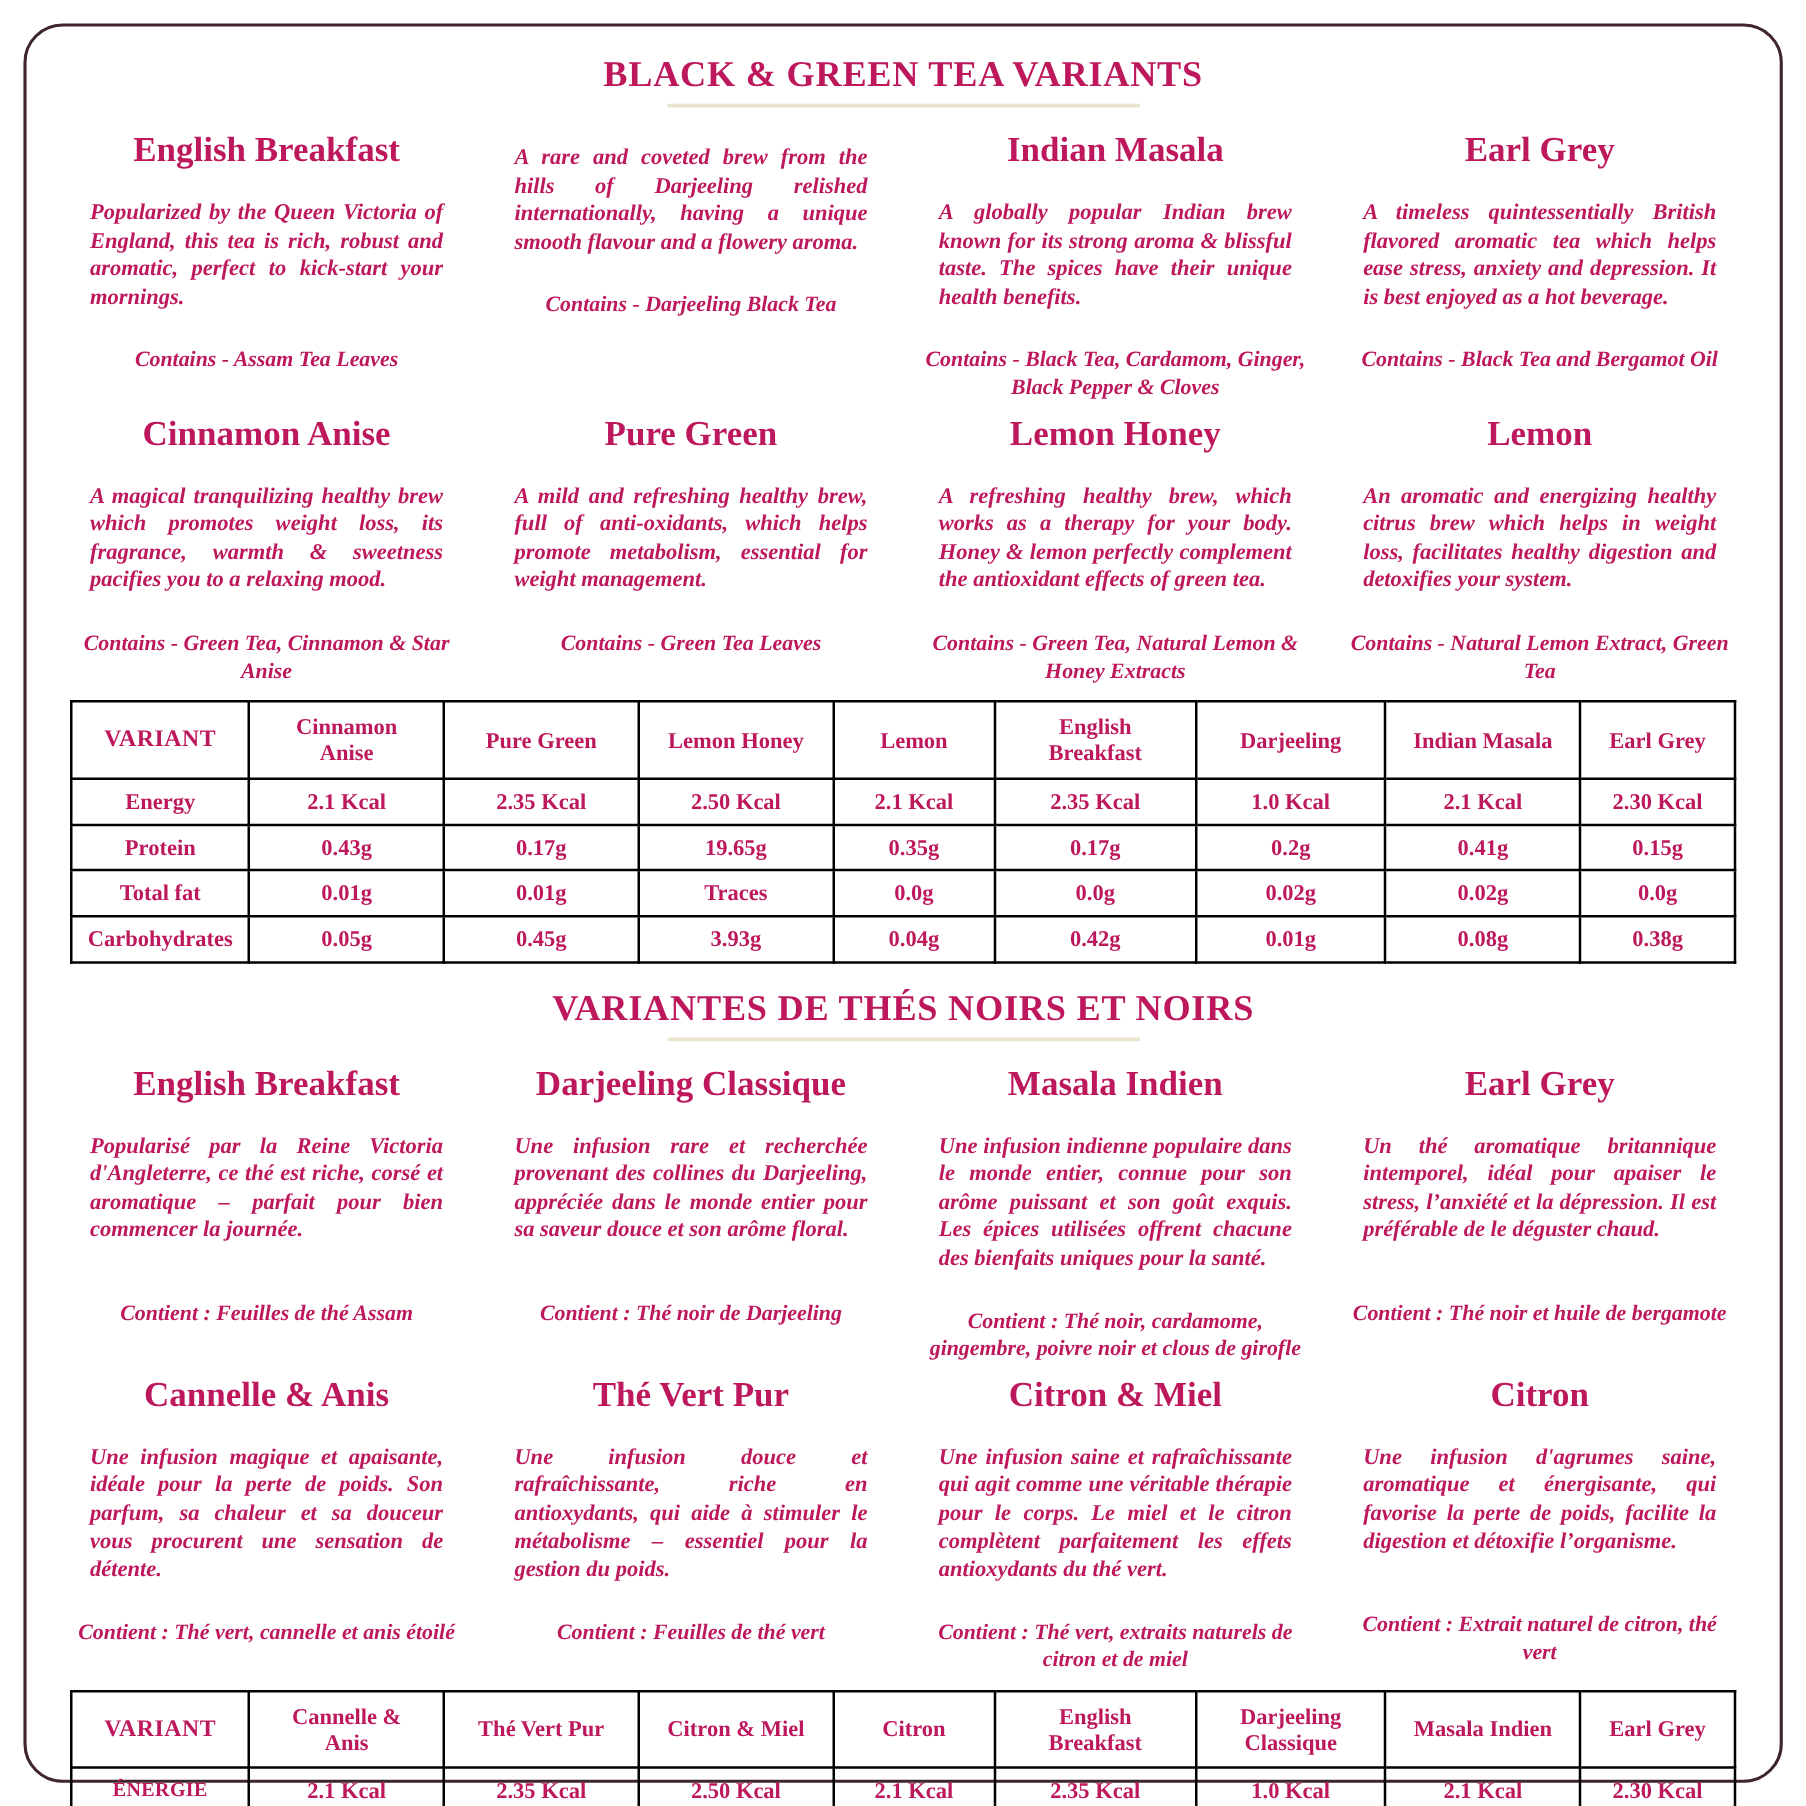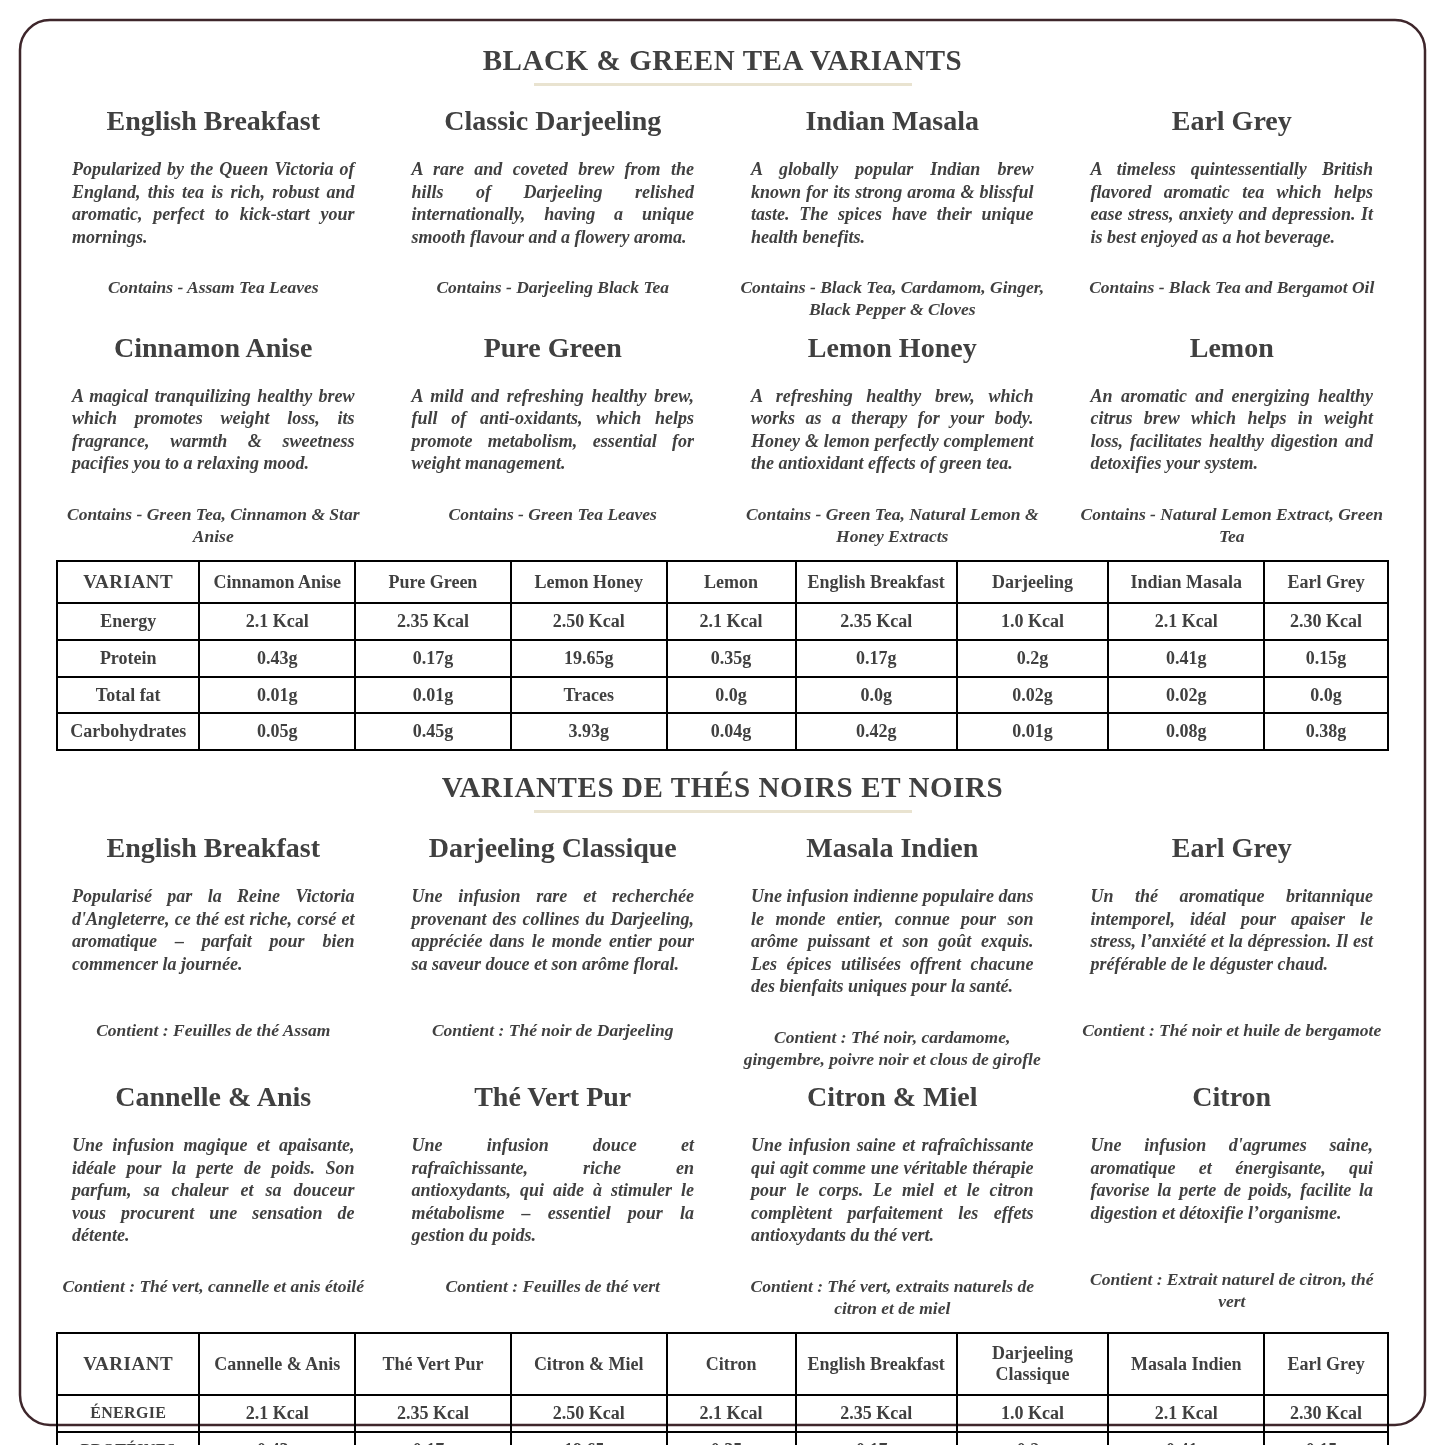--- a/index.html
+++ b/index.html
@@ -1,21 +1,21 @@
 <!DOCTYPE html>
 <html><head>
 <meta charset="utf-8">
 <style>
   html,body{margin:0;padding:0;background:#ffffff;}
   .page{
     position:relative;
     width:1445px;height:1445px;
     background:#ffffff;
     font-family:"Liberation Serif","DejaVu Serif",serif;
-    color:#404040;
+    color:#be185d;
     overflow:hidden;
   }
   .frame{position:absolute;left:0;top:0;pointer-events:none;}
   .content{position:relative;padding:44px 56px 0;}
   .sec-title{
     text-align:center;font-size:29px;font-weight:bold;
     letter-spacing:.6px;margin:0;line-height:1.15;
   }
   .title-rule{width:378px;height:3px;margin:6px auto 0;background:#e9e3d0;}
   .sec-french{margin-top:20px;}
@@ -35,21 +35,21 @@
     text-align:center;line-height:1.25;margin:13px auto 0;max-width:312px;
   }
   table.nutri{
     width:100%;border-collapse:collapse;table-layout:fixed;
     margin-top:13px;border:2px solid #000;
   }
   .nutri th,.nutri td{
     border:2px solid #000;text-align:center;vertical-align:middle;
     font-weight:bold;font-size:18px;padding:7px 3px;line-height:1.15;
   }
-  .nutri thead th{padding:9px 1px;margin-left:20px;}
+  .nutri thead th{padding:9px 20px;margin-left:20px;}
   .nutri .variant-h{font-size:19px;letter-spacing:.5px;}
   .tbl-french tbody .row-label{font-size:16px;letter-spacing:.3px;}
   .tbl-french tbody .row-label.long{font-size:11.5px;line-height:1.2;letter-spacing:.2px;padding:4px 13px;}
 </style>
 </head>
 <body>
 
 <div class="page" style="background: rgb(255, 255, 255);">
 
   <svg class="frame" width="1445" height="1445" viewBox="0 0 1445 1445">
@@ -61,21 +61,20 @@
     <section class="sec sec-english">
       <h1 class="sec-title">BLACK &amp; GREEN TEA VARIANTS</h1>
       <div class="title-rule" style="background: rgb(233, 227, 208);"></div>
       <div class="tea-grid">
           <div class="tea-card">
             <h2 class="tea-name">English Breakfast</h2>
             <p class="tea-desc">Popularized by the Queen Victoria of England, this tea is rich, robust and aromatic, perfect to kick-start your mornings.</p>
             <p class="tea-contains">Contains - Assam Tea Leaves</p>
           </div>
           <div class="tea-card">
-            <h2 class="tea-name">Classic Darjeeling</h2>
             <p class="tea-desc">A rare and coveted brew from the hills of Darjeeling relished internationally, having a unique smooth flavour and a flowery aroma.</p>
             <p class="tea-contains">Contains - Darjeeling Black Tea</p>
           </div>
           <div class="tea-card">
             <h2 class="tea-name">Indian Masala</h2>
             <p class="tea-desc">A globally popular Indian brew known for its strong aroma &amp; blissful taste. The spices have their unique health benefits.</p>
             <p class="tea-contains">Contains - Black Tea, Cardamom, Ginger, Black Pepper &amp; Cloves</p>
           </div>
           <div class="tea-card">
             <h2 class="tea-name">Earl Grey</h2>

